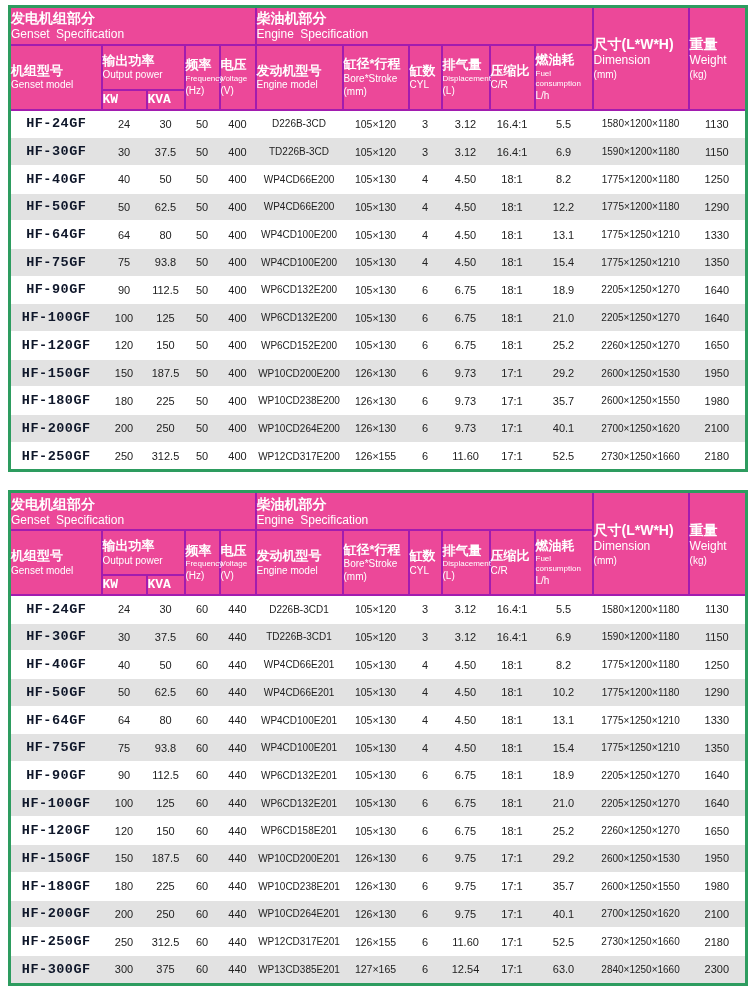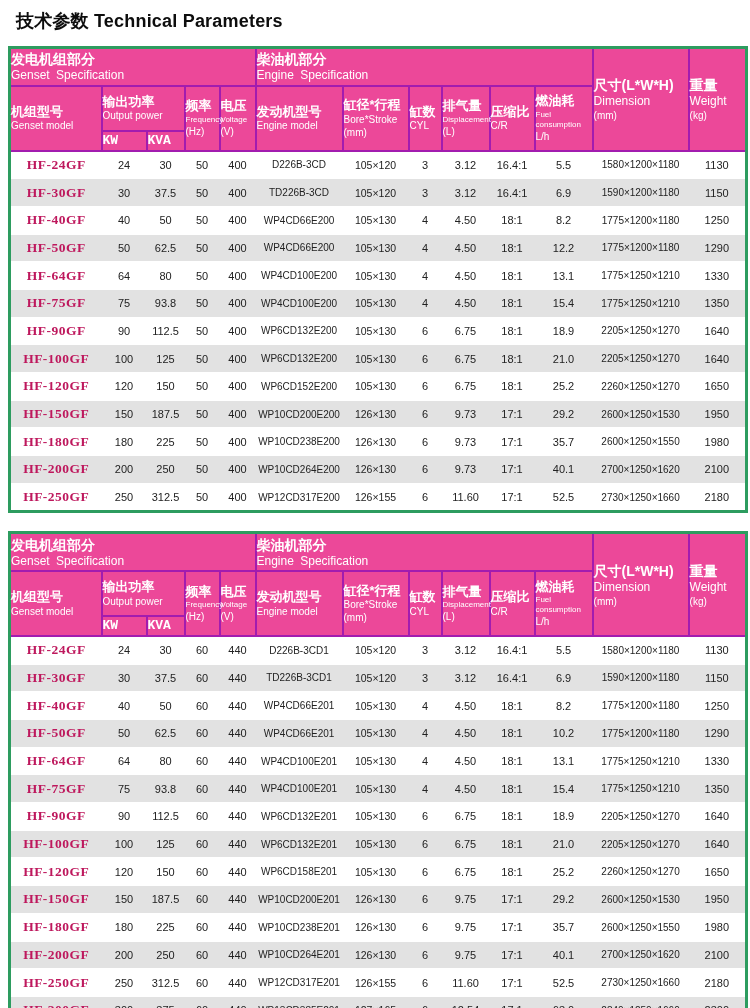--- a/index.html
+++ b/index.html
@@ -50,33 +50,32 @@
 
   tbody td {
     text-align:center; vertical-align:middle;
     height:26.7px; padding:0;
     font-size:11px; color:#222;
     background:#ffffff;
     border-bottom:1px solid #ffffff;
   }
   tbody tr.stripe td { background:#E2E2E2; }
   tbody td.model {
-    font-family:Liberation Serif, serif;
-    font-weight:bold; font-size:13.5px; color:#be185d;
+    font-family:Liberation Mono, monospace;
+    font-weight:bold; font-size:13.5px; color:#0f172a;
     letter-spacing:0.5px;
   }
   tbody td:nth-child(6), tbody td:nth-child(12) { font-size:10px; }
   tbody td:nth-child(7) { font-size:10.5px; }
 </style>
 </head>
 <body>
 
 <div class="page">
 
-  <div class="doc-title">技术参数 Technical Parameters</div>
 
   <div class="spec-table-wrap">
     <table class="spec">
       <colgroup>
         <col class="c-model">
           <col class="c-kw">
           <col class="c-kva">
           <col class="c-freq">
         <col class="c-volt">
           <col class="c-eng">

